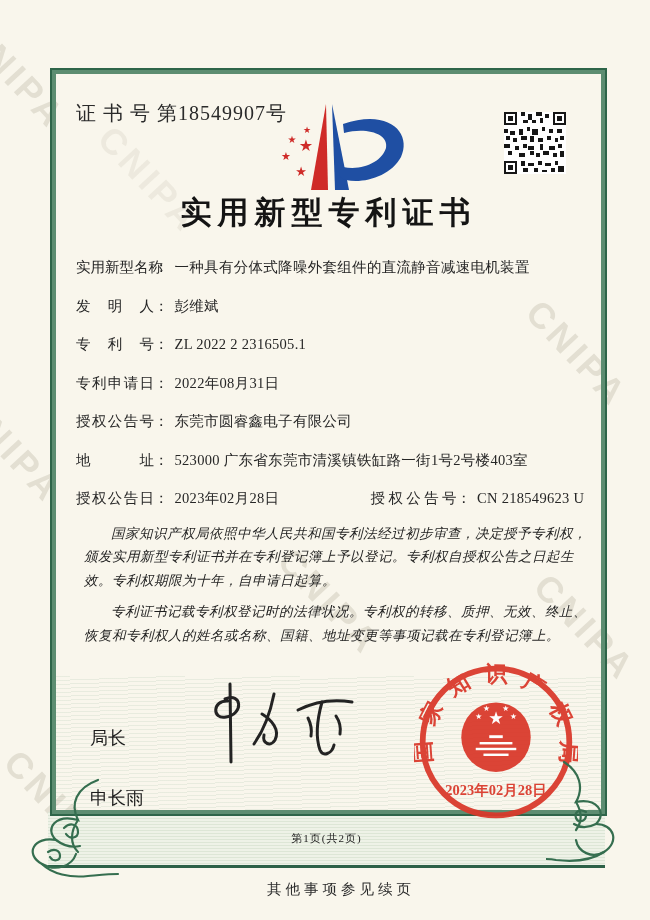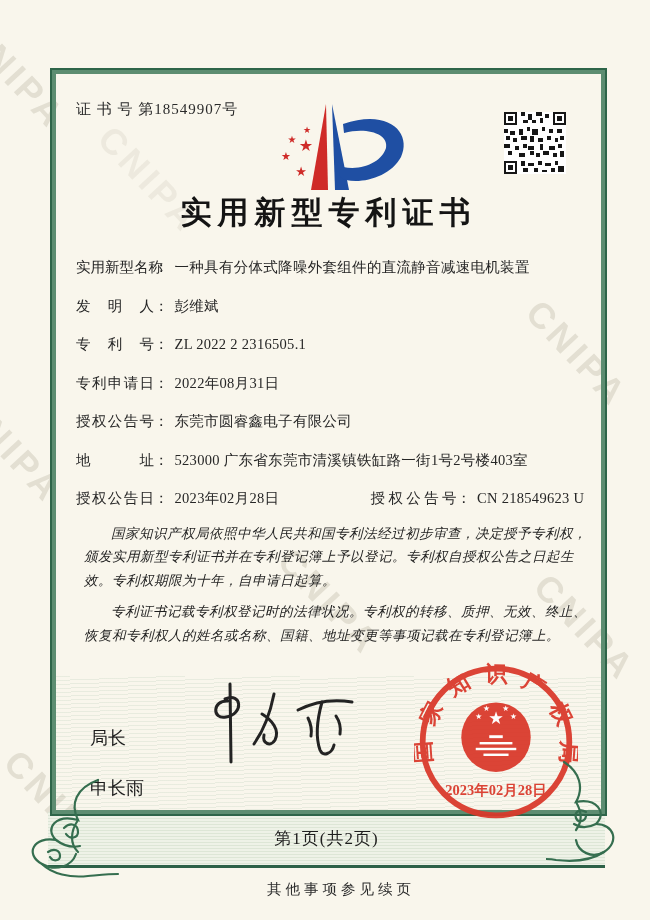--- a/index.html
+++ b/index.html
@@ -16,21 +16,21 @@
     color:rgba(142,134,112,0.20);
     transform:rotate(47deg);transform-origin:left top;
     white-space:nowrap;pointer-events:none;
   }
   .panel{
     position:absolute;left:50px;top:68px;width:553px;height:744px;z-index:2;
     border:2px solid #2e6549;
     box-shadow:inset 0 0 0 3px rgba(0,0,0,0), inset 0 0 0 4px #5d8d71;
     background:transparent;
   }
-  .certno{position:absolute;left:24px;top:30px;font-size:15px;letter-spacing:1px;color:#2a2a2a;}
+  .certno{position:absolute;left:24px;top:30px;font-size:20px;letter-spacing:1px;color:#2a2a2a;}
   .logo{position:absolute;left:188px;top:30px;}
   .qr{position:absolute;left:452px;top:42px;}
   .title{
     position:absolute;left:0;top:122px;width:100%;text-align:center;
     font-size:31px;font-weight:bold;letter-spacing:6px;color:#141414;
   }
   .fields{position:absolute;left:24px;top:186px;width:515px;font-size:14.5px;}
   .frow{display:flex;align-items:baseline;line-height:22px;margin-bottom:16.5px;white-space:nowrap;}
   .flabel{display:inline-block;width:78px;text-align:justify;text-align-last:justify;flex:none;}
   .fcolon{flex:none;margin-right:6px;}
@@ -41,30 +41,30 @@
     position:absolute;left:24px;top:452px;width:512px;
     font-size:13.5px;line-height:1.74;font-style:italic;color:#1f1f1f;
   }
   .paras p{margin:0 0 8px 8px;text-indent:2em;letter-spacing:0.5px;}
   .guilloche{
     position:absolute;left:4px;top:606px;width:545px;height:134px;
     background:repeating-linear-gradient(178deg, rgba(130,170,140,0.14) 0 1px, rgba(130,170,140,0) 1px 4px);
     pointer-events:none;
   }
   .sigblock{position:absolute;left:38px;top:656px;font-size:18px;color:#1c1c1c;font-family:Liberation Mono, monospace;}
-  .sigblock .line2{margin-top:26px;}
+  .sigblock .line2{margin-top:36px;}
   .sigsvg{position:absolute;left:118px;top:604px;}
   .seal{position:absolute;left:362px;top:590px;opacity:0.94;}
   .band{
     position:absolute;left:48px;top:812px;width:557px;height:53px;z-index:1;
     background:repeating-linear-gradient(180deg,#dde6d6 0 1px,#eef2e7 1px 3px);
     border-bottom:3px solid #2d6147;
     display:flex;align-items:center;justify-content:center;
   }
-  .pageno{font-size:17px;color:#1e1e1e;letter-spacing:1px;}
+  .pageno{font-size:11px;color:#1e1e1e;letter-spacing:1px;}
   .note{
     position:absolute;left:16px;top:880px;width:100%;text-align:center;
     font-size:14.5px;letter-spacing:4px;color:#2b2b2b;z-index:3;
   }
   .flourish{position:absolute;z-index:3;}
 </style>
 </head>
 <body>
 
 <div class="wm" style="left:-14px;top:14px;">CNIPA</div>

